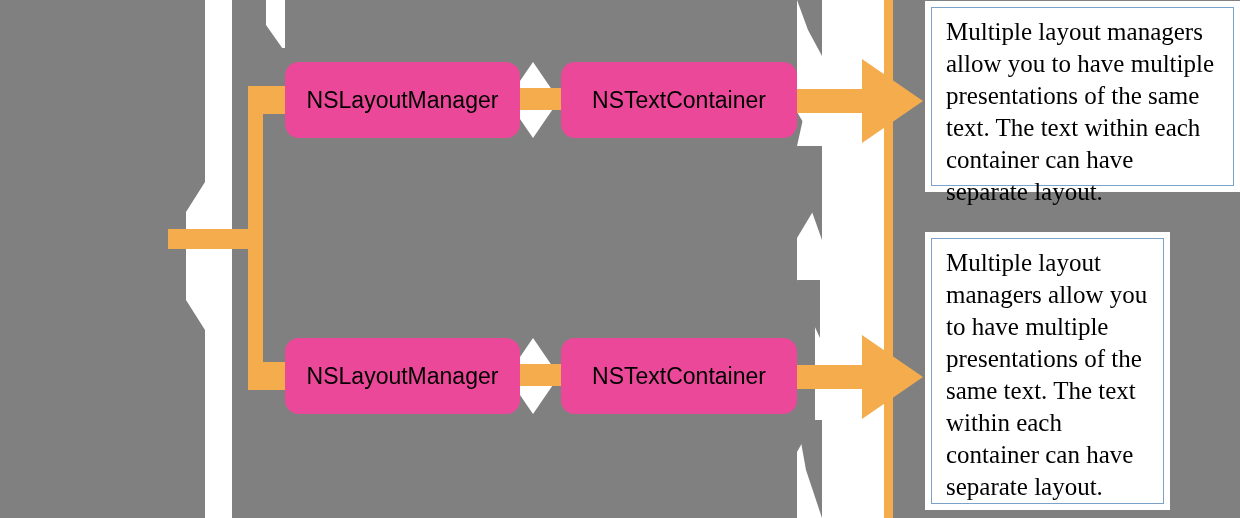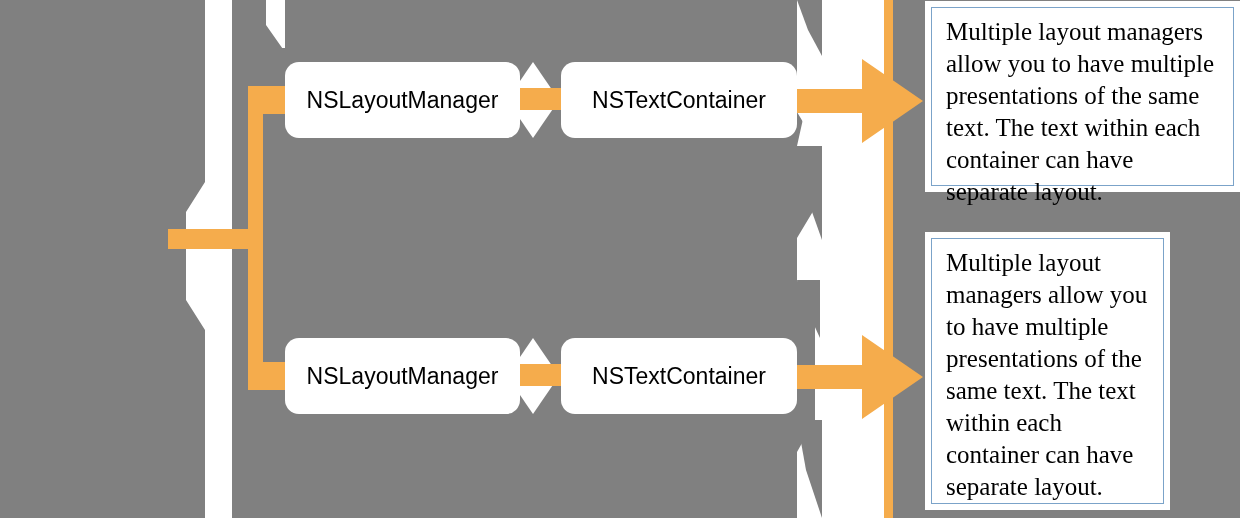--- a/index.html
+++ b/index.html
@@ -18,21 +18,21 @@
   #vector-layer {
     position: absolute;
     left: 0; top: 0;
     width: 1240px;
     height: 518px;
   }
 
   
   .node {
     position: absolute;
-    background: #ffffff;
+    background: #ec4899;
     border-radius: 14px;
     display: flex;
     align-items: center;
     justify-content: center;
     color: #000000;
     font-size: 23px;
     font-family: "Liberation Sans", sans-serif;
     letter-spacing: 0px;
     white-space: nowrap;
     z-index: 6;

